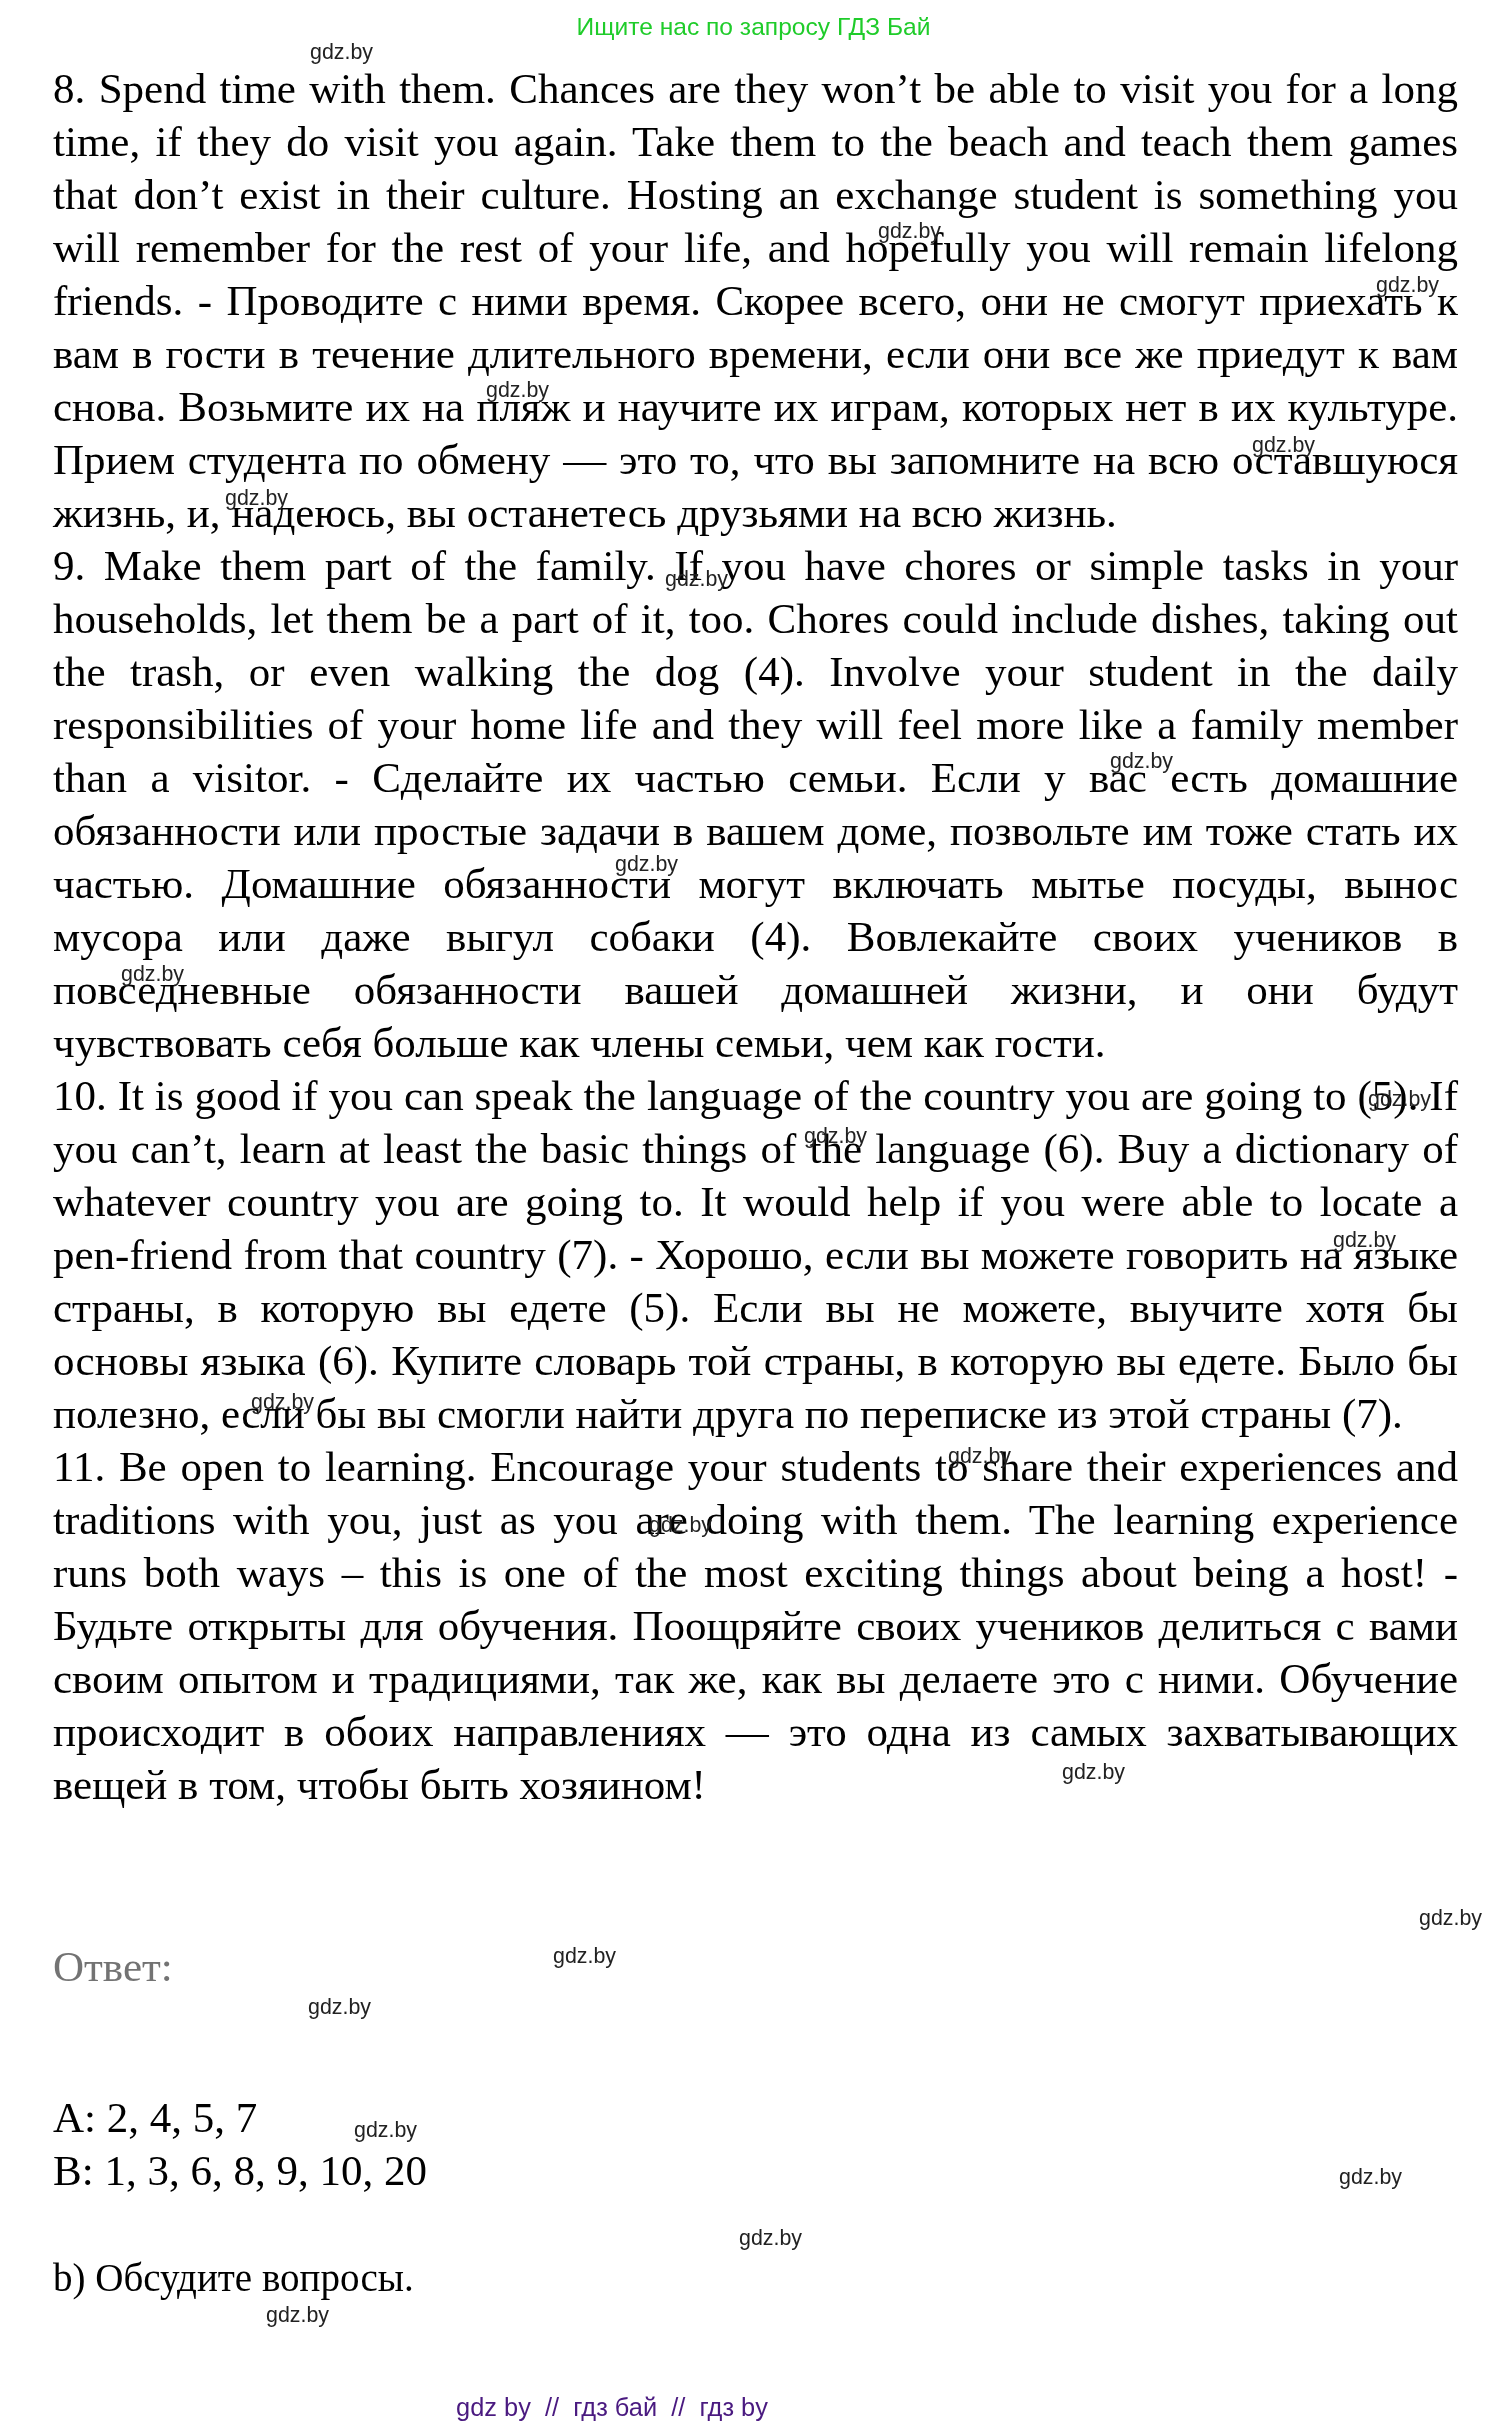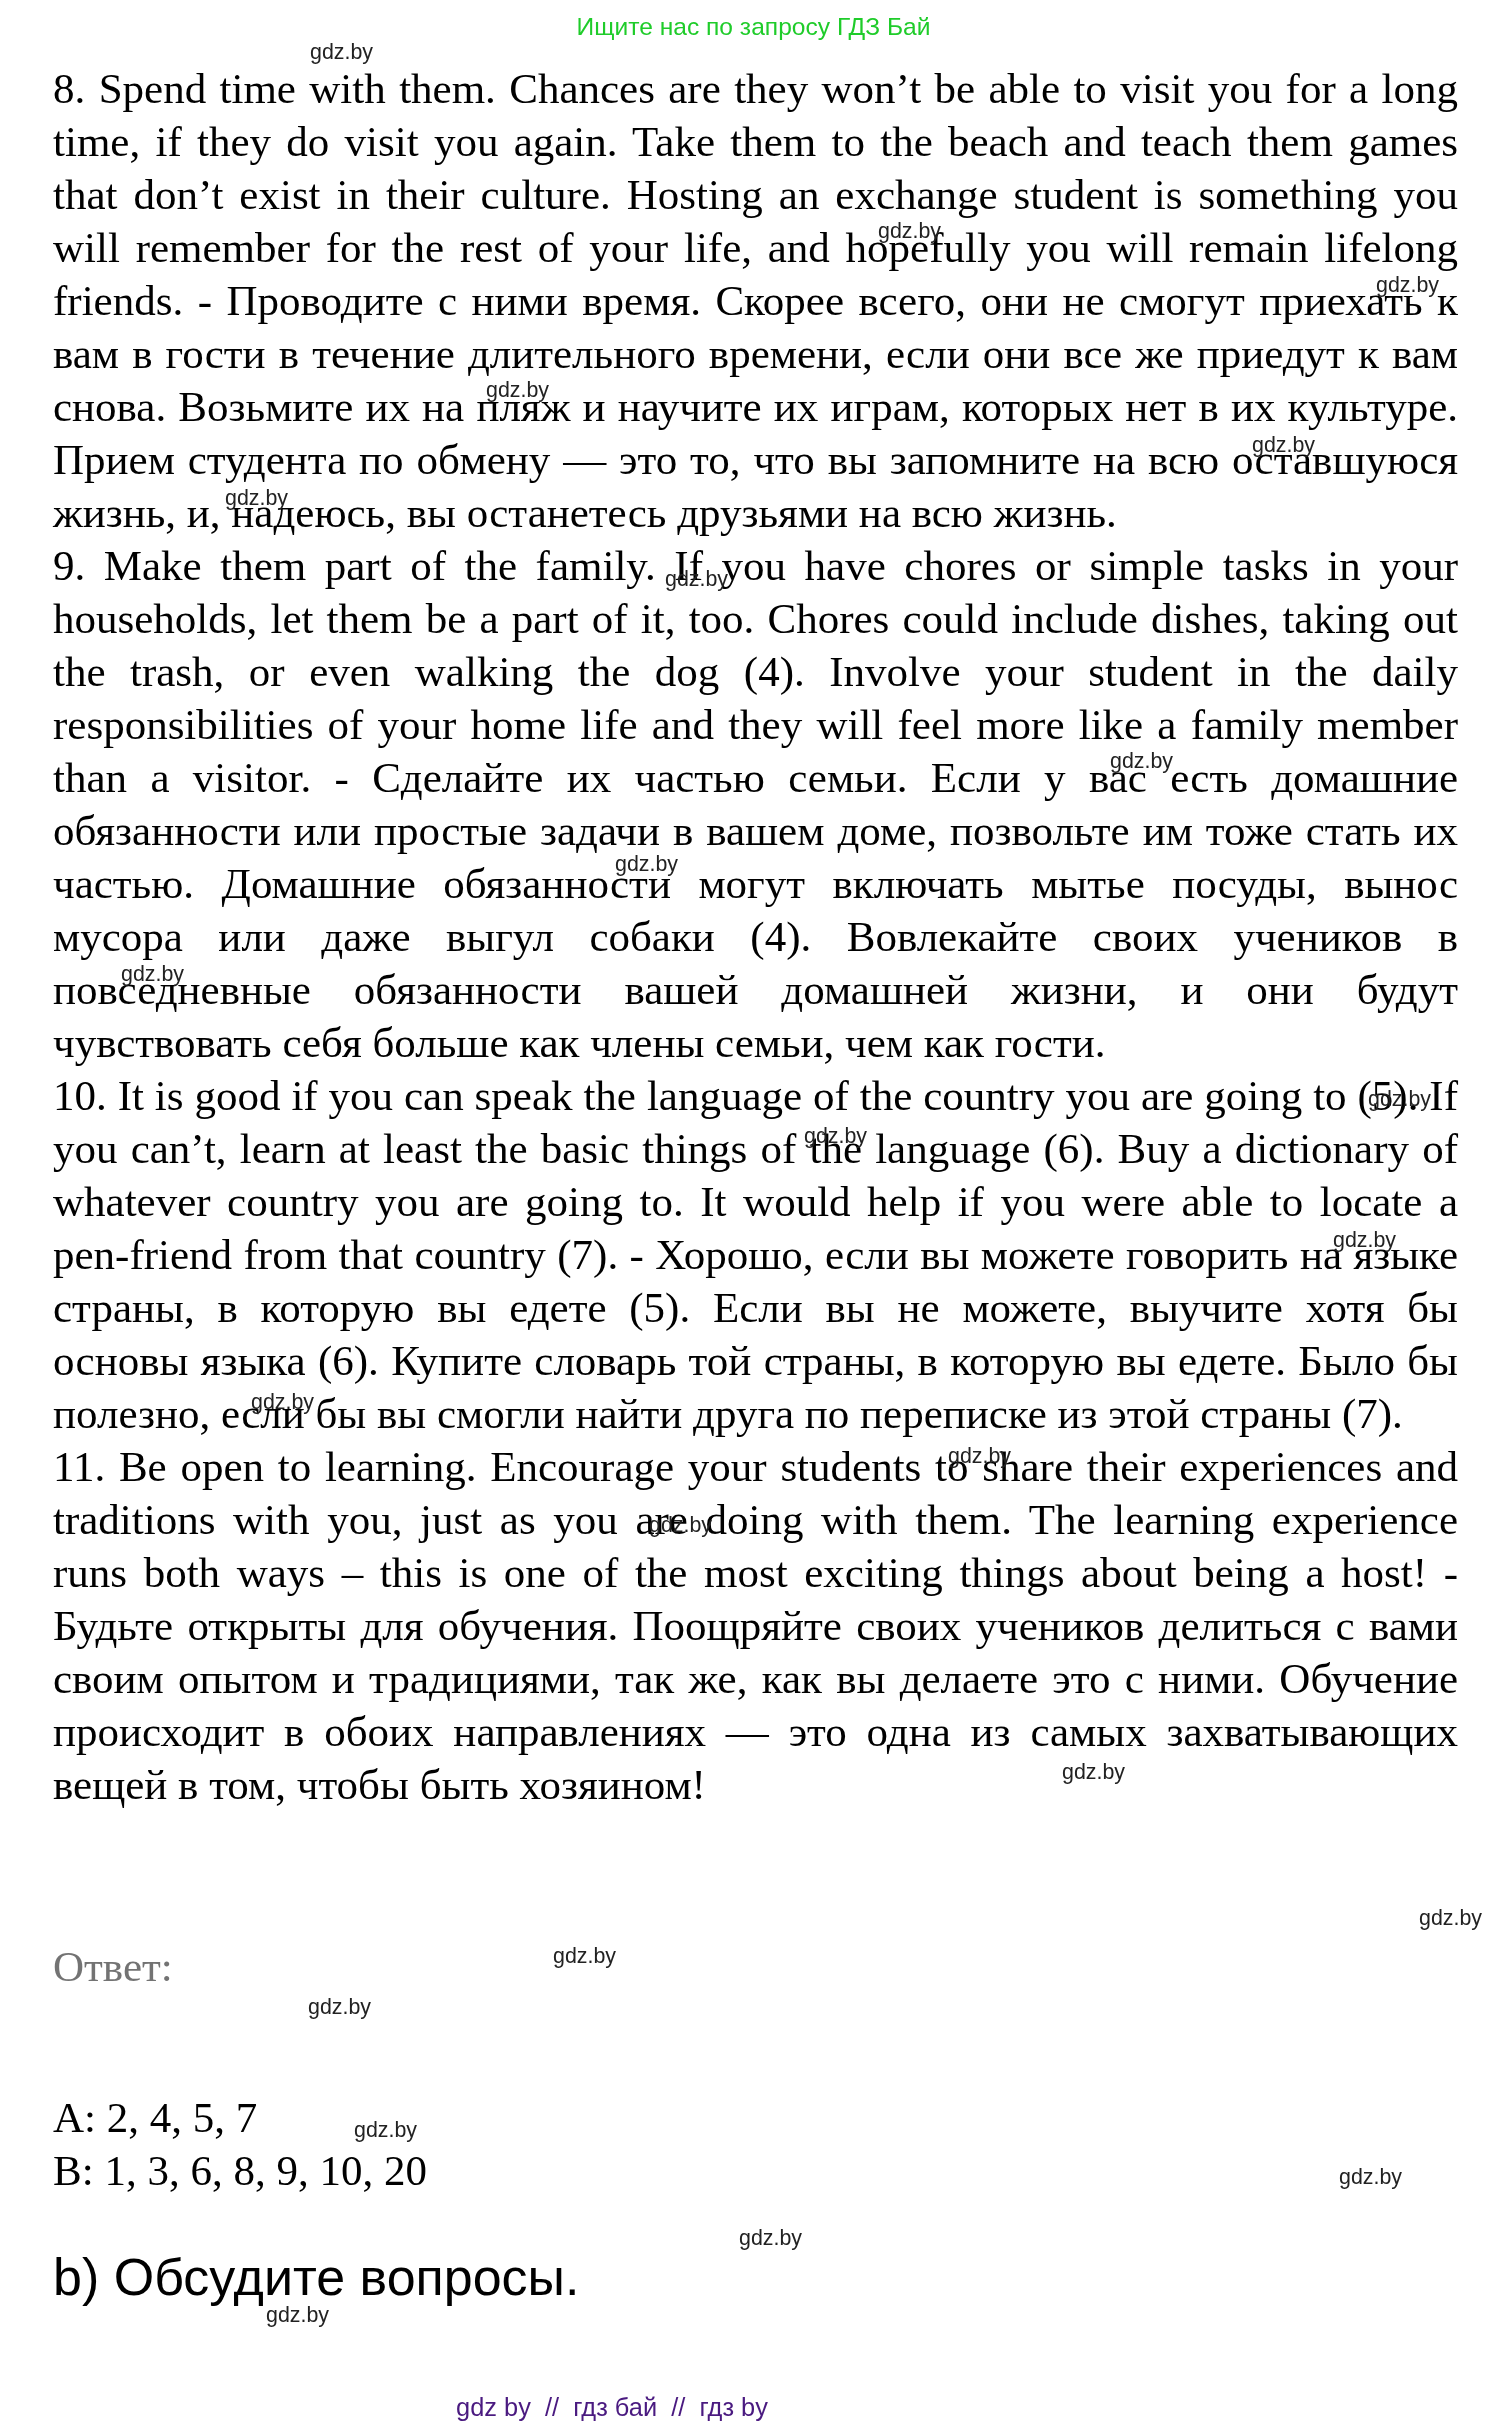--- a/index.html
+++ b/index.html
@@ -16,21 +16,21 @@
     font-size: 43px; line-height: 53px; color: #000000;
   }
   .para { margin: 0; text-align: justify; text-align-last: left; }
   .answer-label { position: absolute; left: 53px; top: 1940px;
     font-family: "Liberation Serif", serif; font-size: 43px; line-height: 53px; color:#737373; }
   .answer-a { position: absolute; left: 53px; top: 2091px;
     font-family: "Liberation Serif", serif; font-size: 43px; line-height: 53px; color:#000; }
   .answer-b { position: absolute; left: 53px; top: 2144px;
     font-family: "Liberation Serif", serif; font-size: 43px; line-height: 53px; color:#000; }
   .task-b { position: absolute; left: 53px; top: 2251px;
-    font-family: Liberation Sans, sans-serif; font-size: 52px; line-height: 53px; color:#000; }
+    font-family: Liberation Serif, serif; font-size: 39px; line-height: 53px; color:#000; }
   .wm {
     position: absolute;
     font-family: "Liberation Sans", "DejaVu Sans", sans-serif;
     font-size: 21.4px; line-height: 24px; color: #222222; white-space: nowrap;
   }
   .footer {
     position: absolute; left: 0; top: 2393px; width: 1224px;
     text-align: center;
     font-family: "Liberation Sans", "DejaVu Sans", sans-serif;
     font-size: 25.4px; line-height: 29px; color: #4a1a80; white-space: pre;

